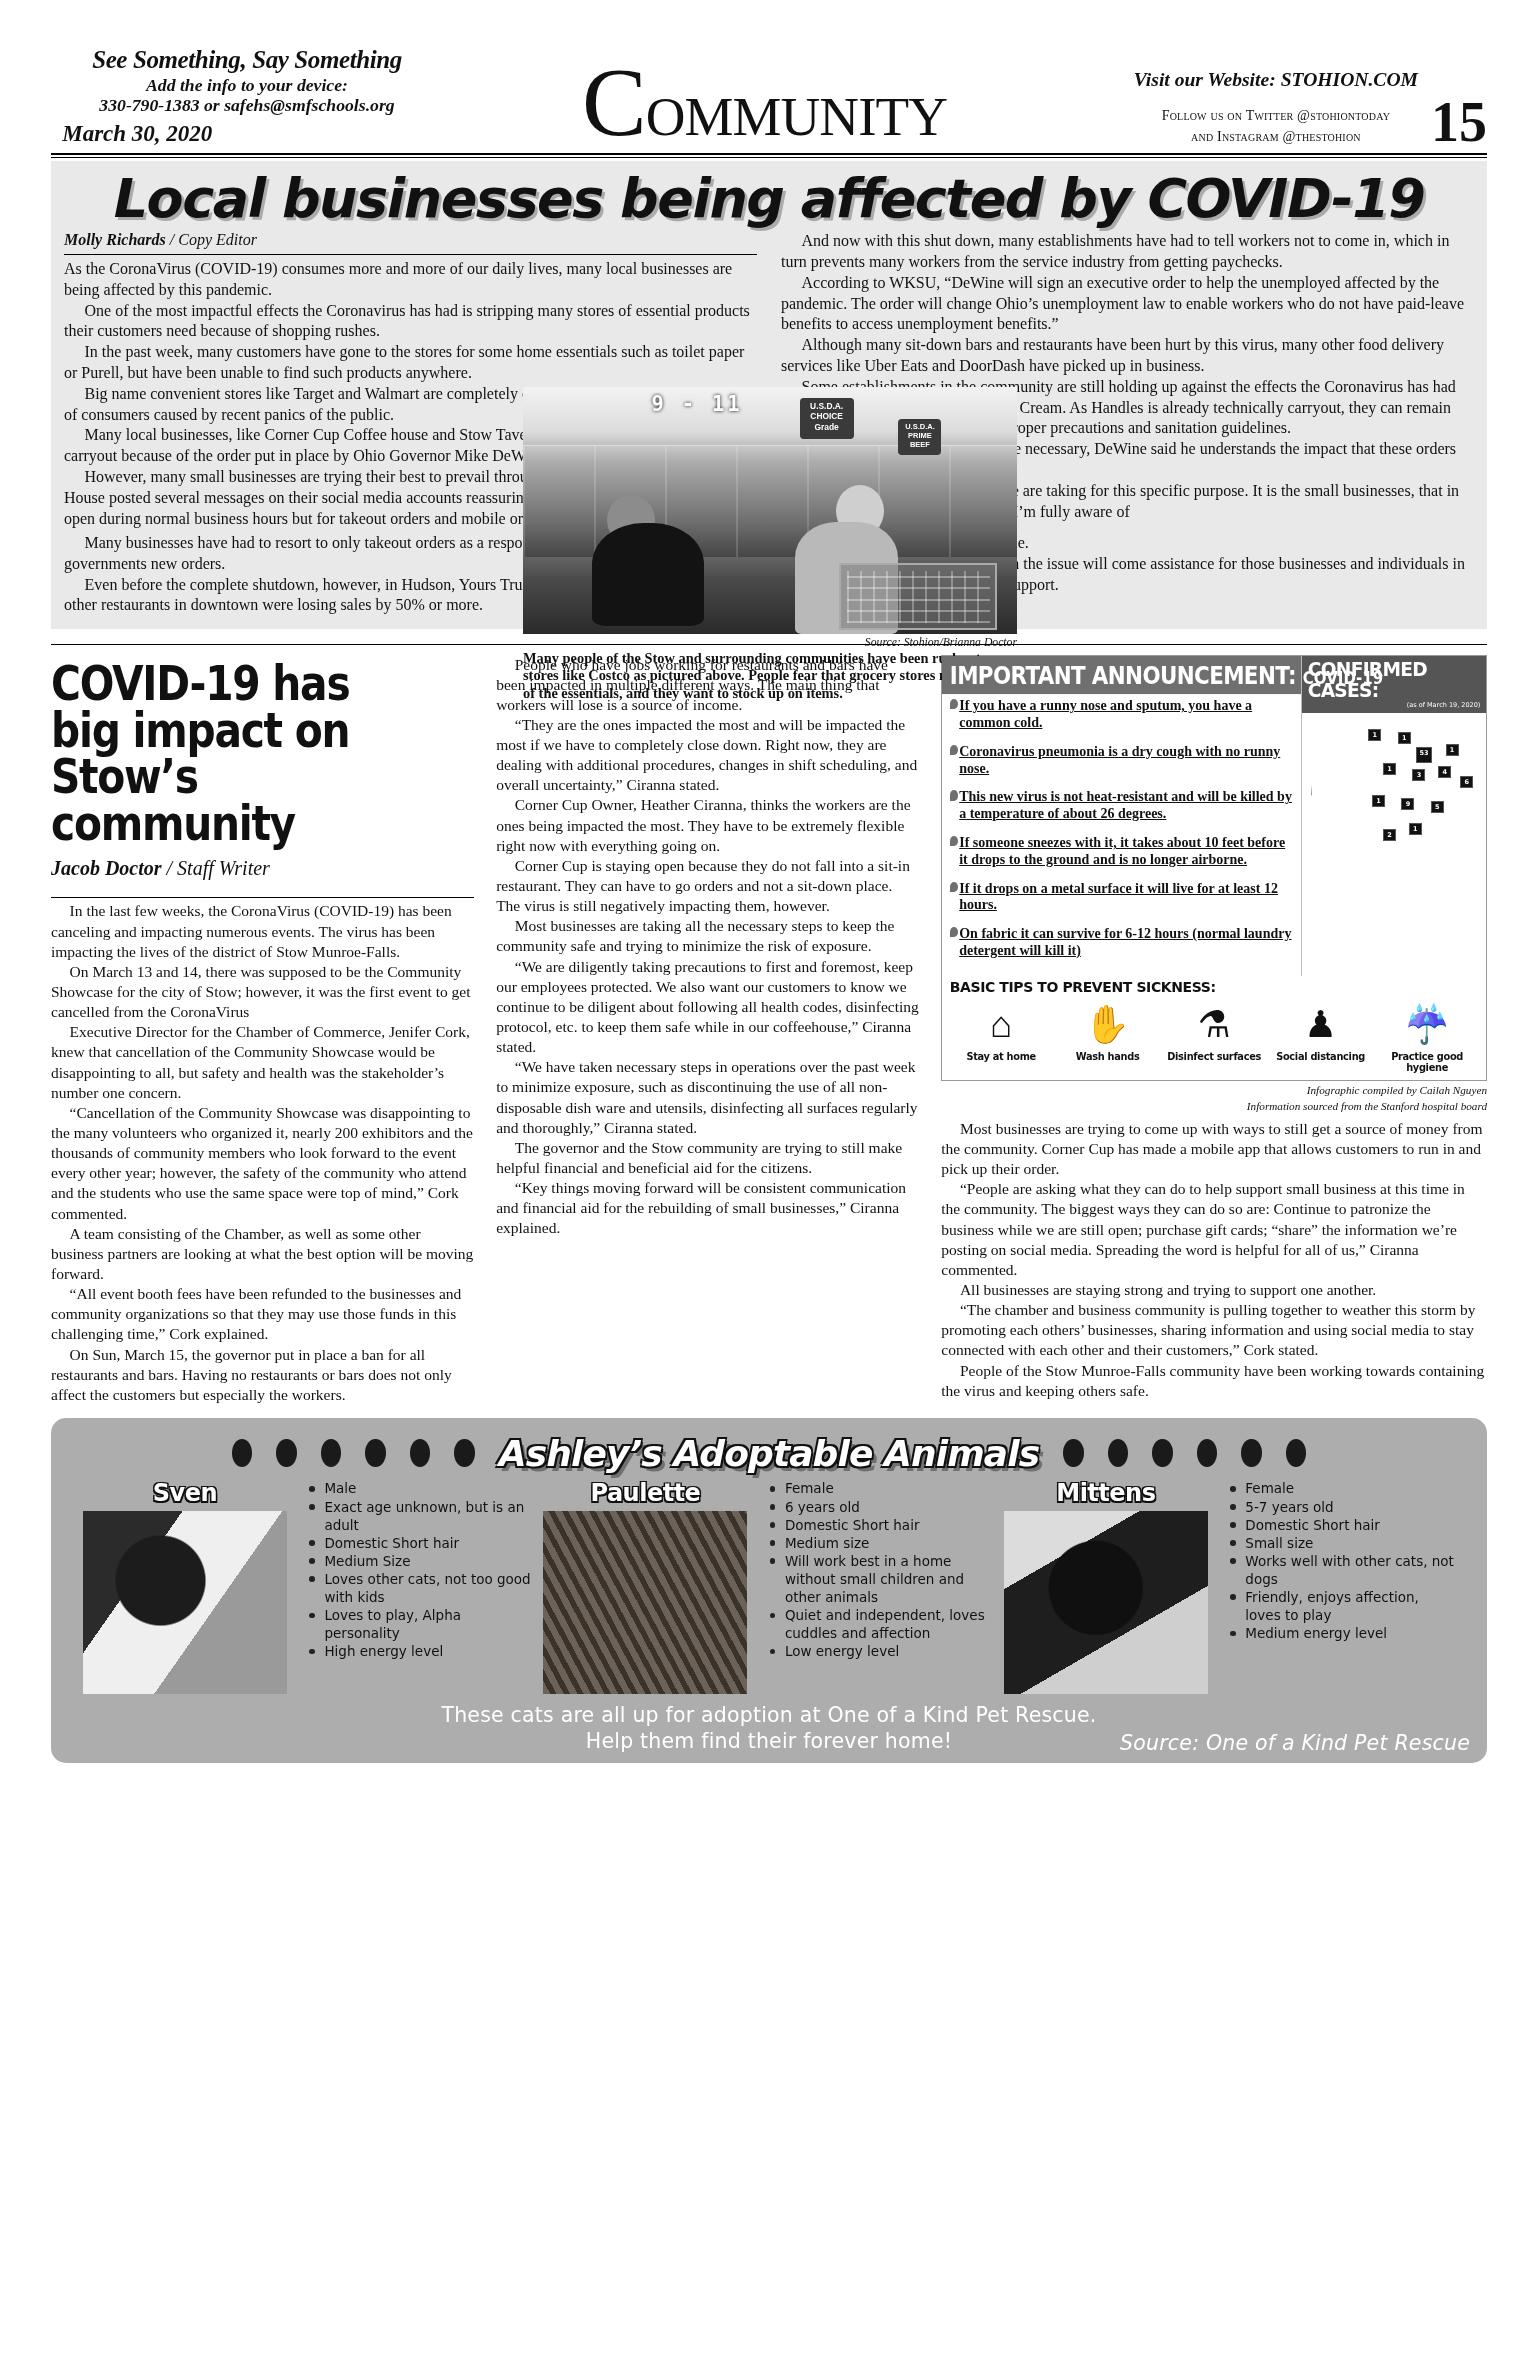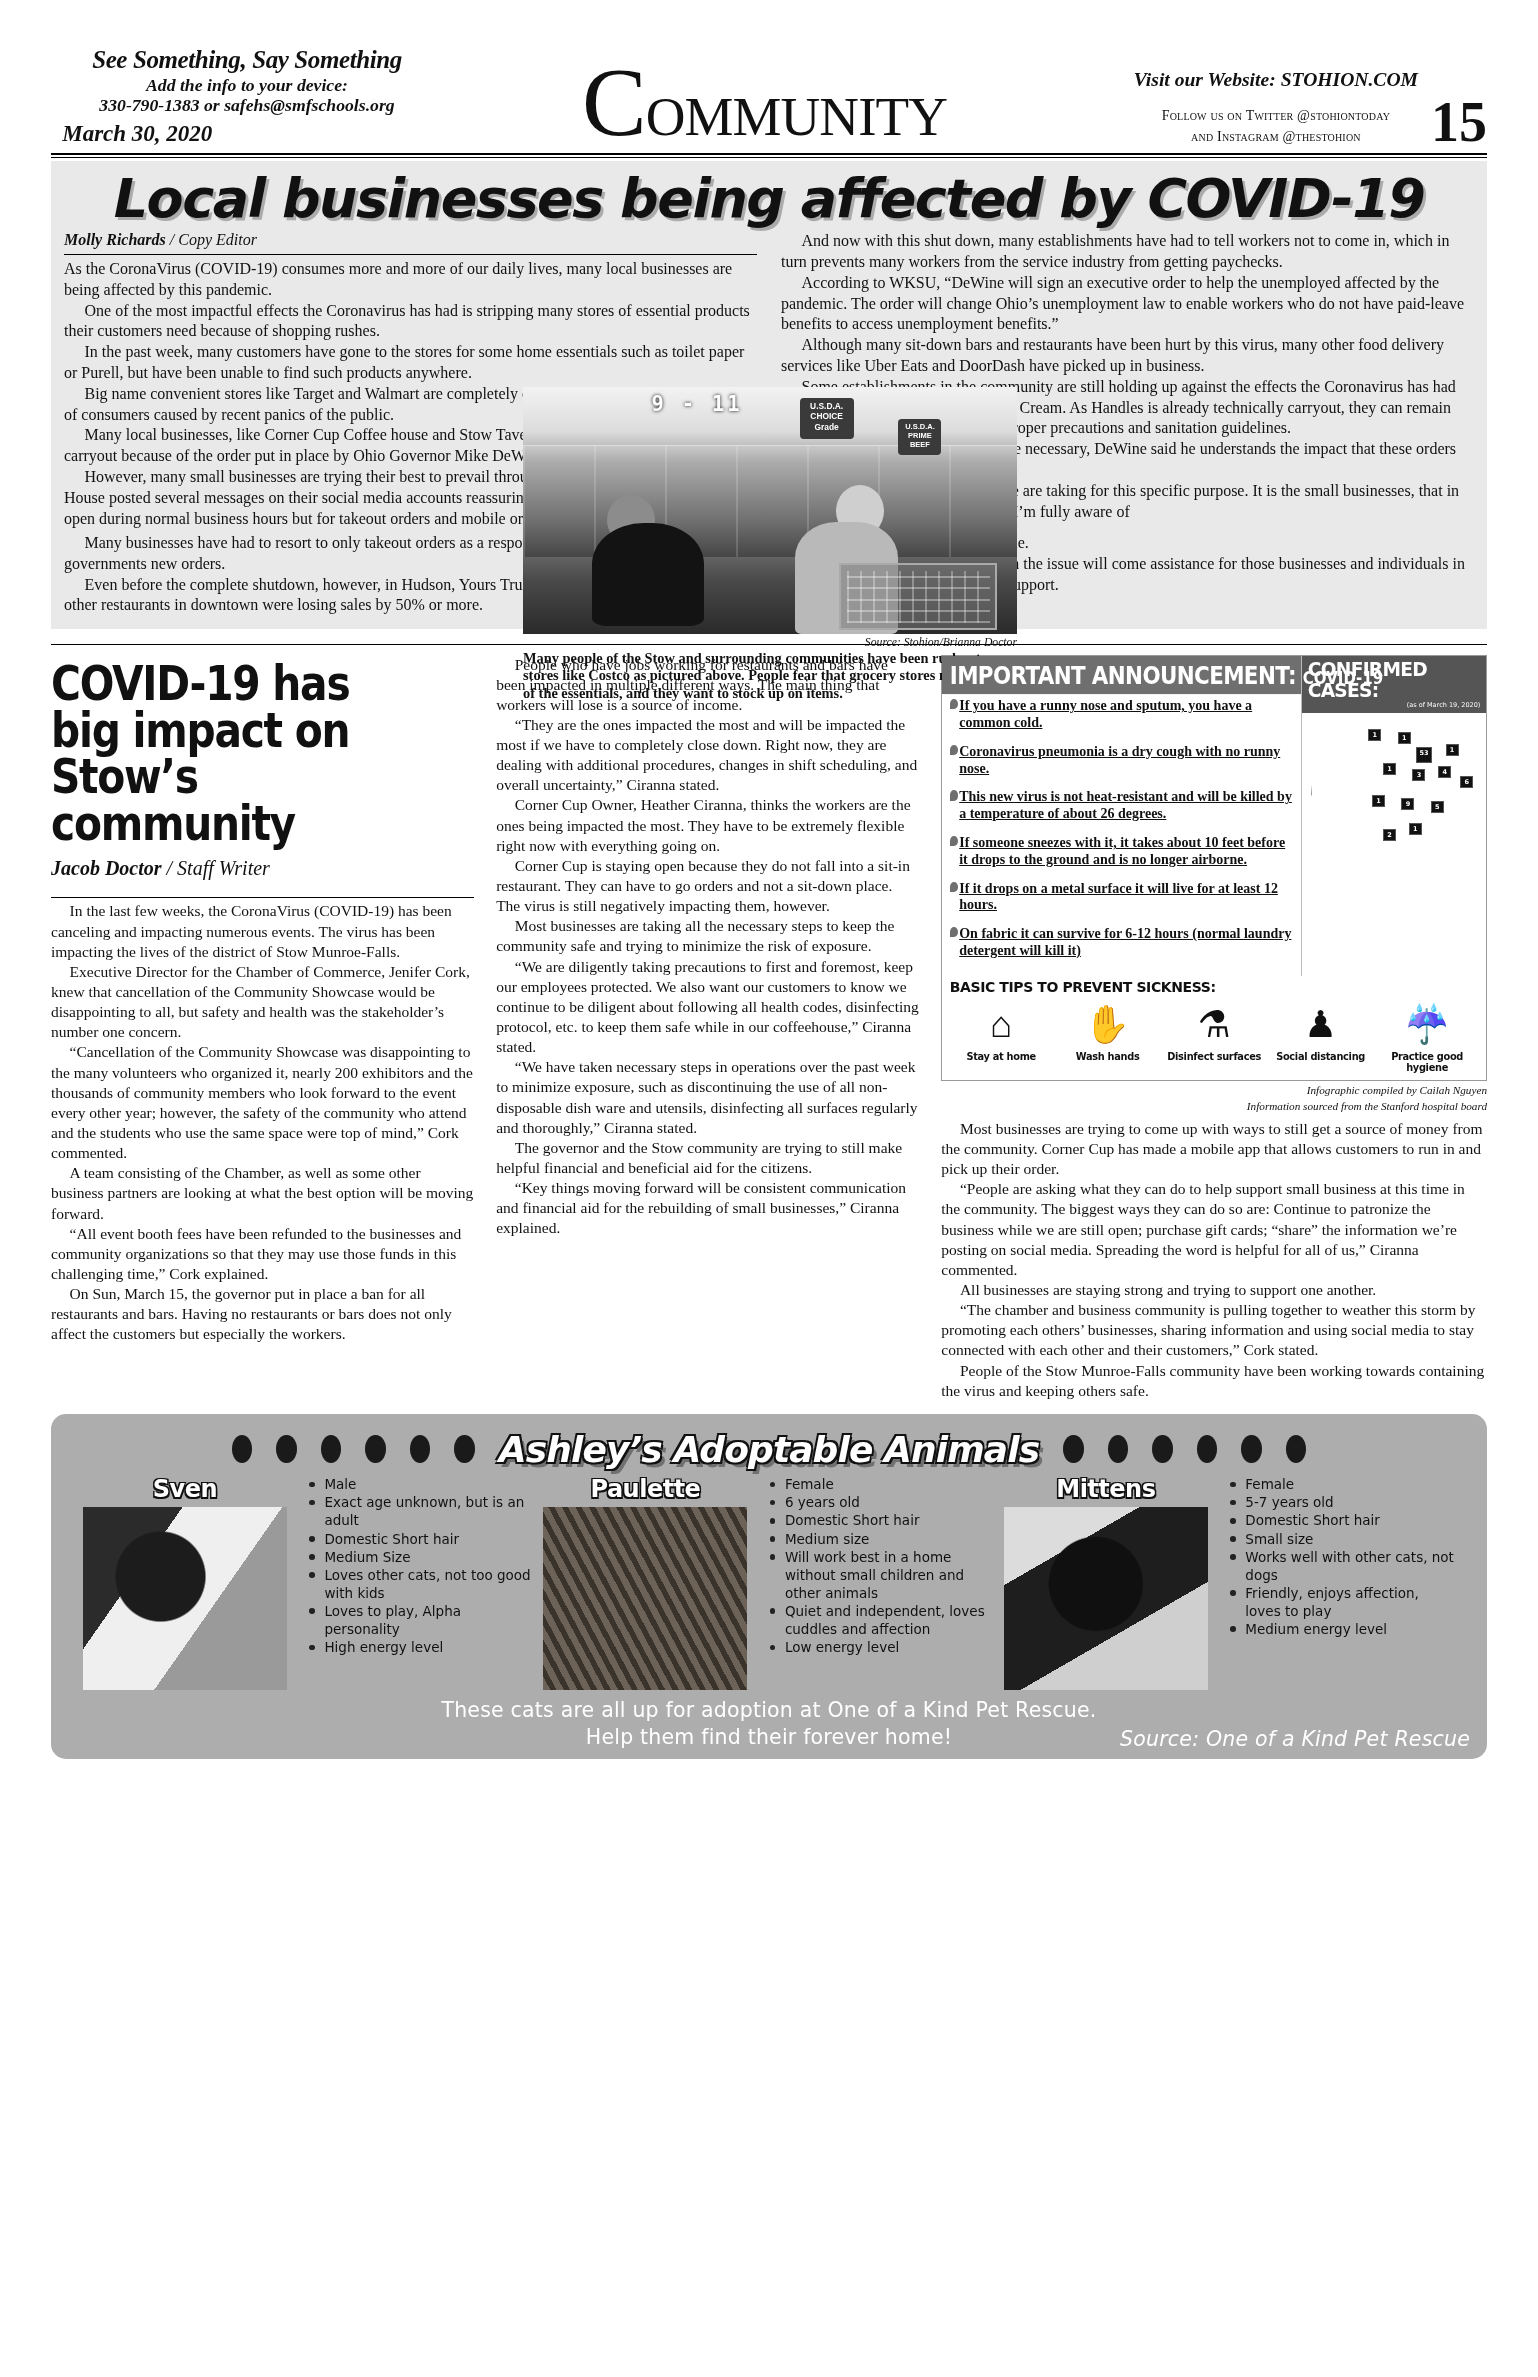--- a/index.html
+++ b/index.html
@@ -256,20 +256,21 @@
   <div class="story2">
     <div class="s2-grid">
 
       <div class="s2-c1">
         <div class="big-head">COVID-19 has big impact on Stow’s community</div>
         <div class="byline2">
           <b style="font-style:italic">Jacob Doctor</b>
           <i>/ Staff Writer</i>
         </div>
         <p class="body2">In the last few weeks, the CoronaVirus (COVID-19) has been canceling and impacting numerous events. The virus has been impacting the lives of the district of Stow Munroe-Falls.</p>
+        <p class="body2">On March 13 and 14, there was supposed to be the Community Showcase for the city of Stow; however, it was the first event to get cancelled from the CoronaVirus</p>
         <p class="body2">Executive Director for the Chamber of Commerce, Jenifer Cork, knew that cancellation of the Community Showcase would be disappointing to all, but safety and health was the stakeholder’s number one concern.</p>
         <p class="body2">“Cancellation of the Community Showcase was disappointing to the many volunteers who organized it, nearly 200 exhibitors and the thousands of community members who look forward to the event every other year; however, the safety of the community who attend and the students who use the same space were top of mind,” Cork commented.</p>
         <p class="body2">A team consisting of the Chamber, as well as some other business partners are looking at what the best option will be moving forward.</p>
         <p class="body2">“All event booth fees have been refunded to the businesses and community organizations so that they may use those funds in this challenging time,” Cork explained.</p>
         <p class="body2">On Sun, March 15, the governor put in place a ban for all restaurants and bars. Having no restaurants or bars does not only affect the customers but especially the workers.</p>
       </div>
 
       <div class="s2-c2">
         <p class="body2">People who have jobs working for restaurants and bars have been impacted in multiple different ways. The main thing that workers will lose is a source of income.</p>
         <p class="body2">“They are the ones impacted the most and will be impacted the most if we have to completely close down. Right now, they are dealing with additional procedures, changes in shift scheduling, and overall uncertainty,” Ciranna stated.</p>

